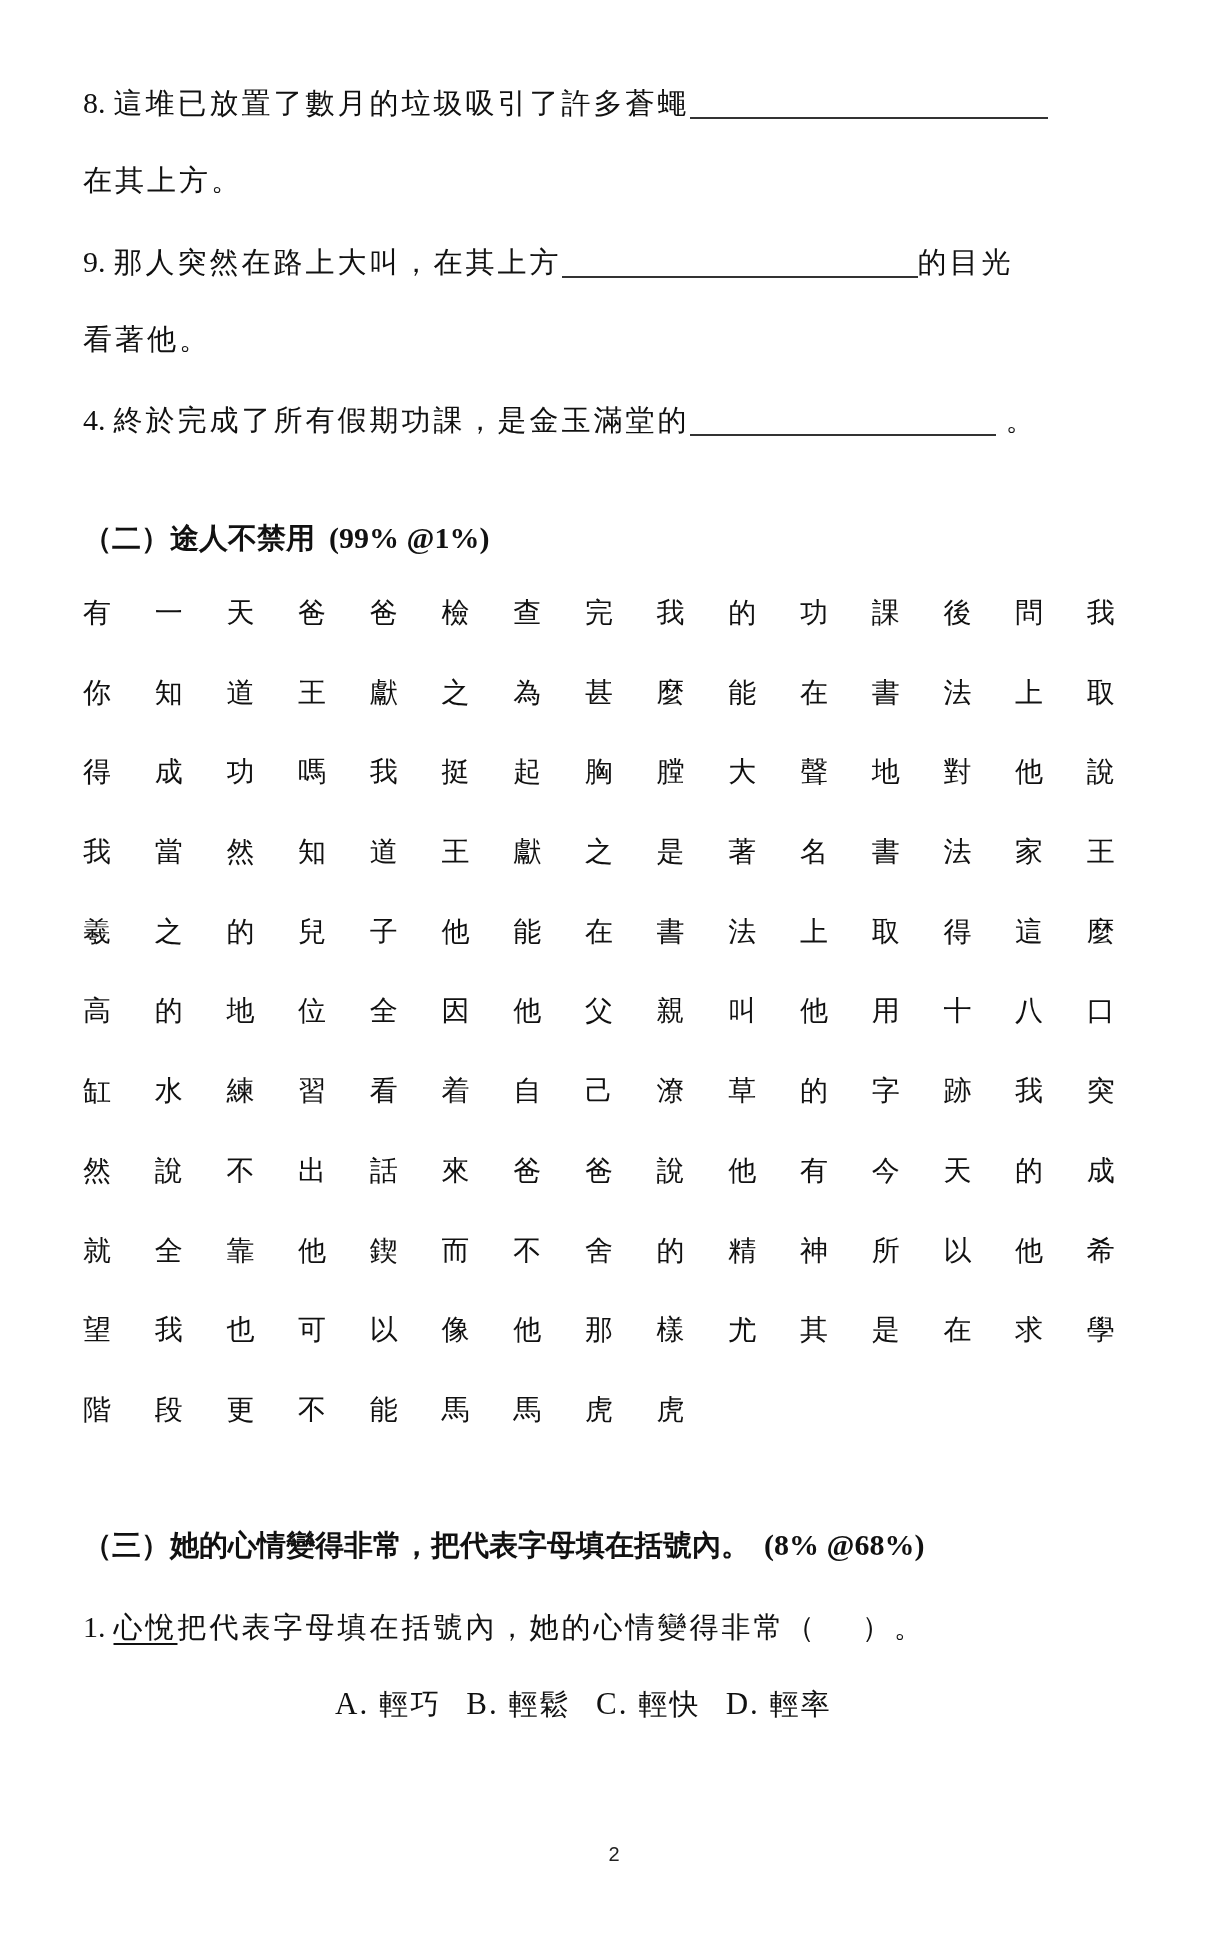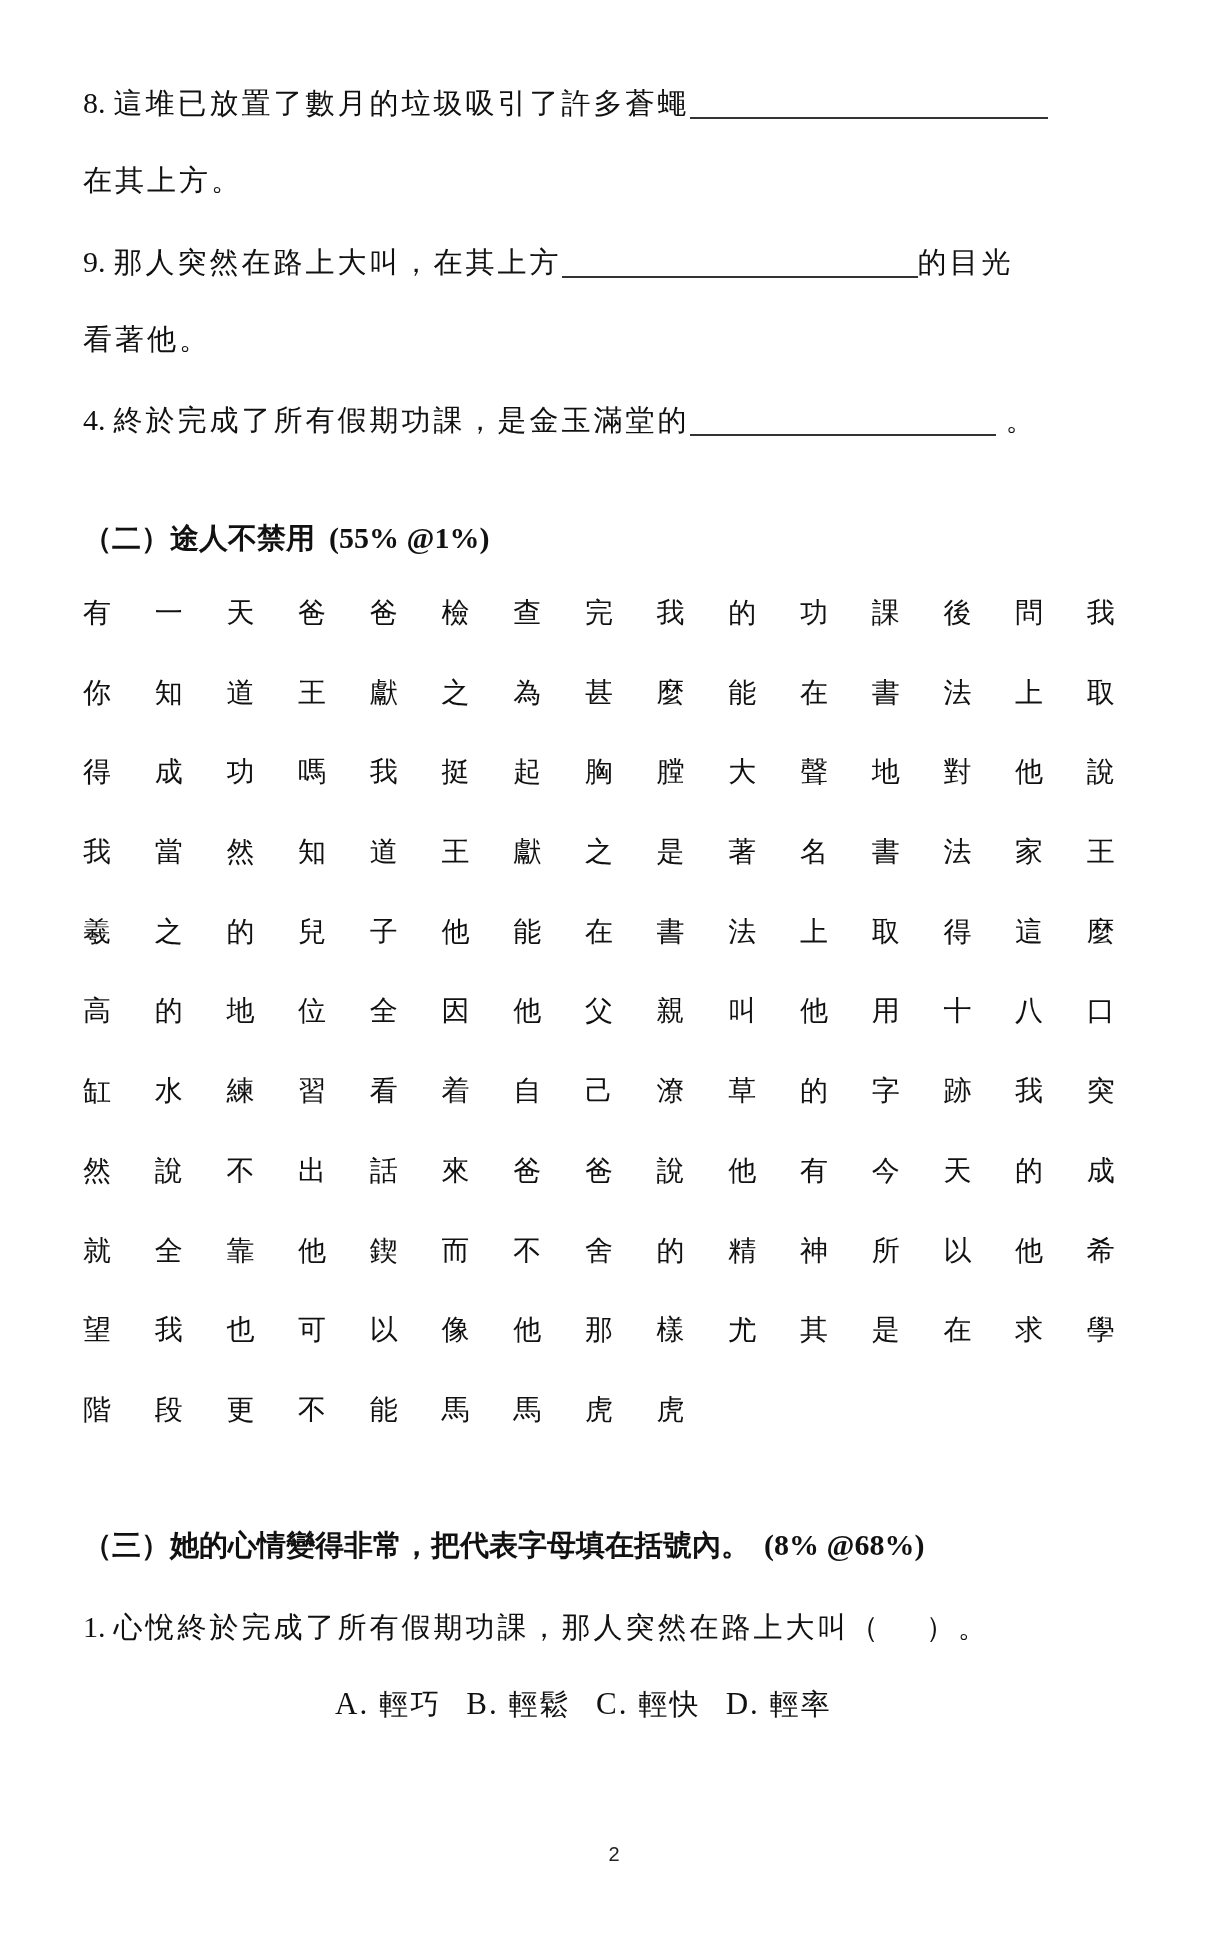--- a/index.html
+++ b/index.html
@@ -20,21 +20,21 @@
     position: absolute; left: 83px; white-space: nowrap;
     font-size: 29px; line-height: 40px; font-weight: bold;
   }
   .heading .latin { font-family: "Liberation Serif", serif; font-weight: bold; font-size: 30px; margin-left: 14px; letter-spacing: 0; }
   .grid { position: absolute; left: 83px; top: 593px; width: 1050px; }
   .grid-row { position: relative; height: 79.7px; }
   .cell {
     position: absolute; top: 0; width: 34px; text-align: center;
     font-size: 28px; line-height: 40px;
   }
-  .underline { text-underline-offset: 6px; text-decoration-thickness: 2px; text-align: right; }
+  .underline { text-decoration: underline; text-underline-offset: 6px; text-decoration-thickness: 2px; text-align: right; }
   .options {
     position: absolute; left: 335px; top: 1684px; white-space: nowrap;
     font-size: 29px; line-height: 40px; letter-spacing: 2px;
   }
   .options .opt { margin-right: 14px; }
   .options .letter { font-family: "Liberation Serif", serif; font-size: 31px; margin-right: 10px; }
   .page-num {
     position: absolute; left: 0; width: 1228px; top: 1843px; text-align: center;
     font-family: "Liberation Sans", sans-serif; font-size: 20px; color: #222;
   }
@@ -51,21 +51,21 @@
 <div class="line" style="top:242px;">
   <span class="num">9.</span><span>那人突然在路上大叫，在其上方</span><span class="blank" style="width:356px;"></span><span>的目光</span>
 </div>
 <div class="line" style="top:319px;">看著他。</div>
 
 <div class="line" style="top:400px;">
   <span class="num">4.</span><span>終於完成了所有假期功課，是金玉滿堂的</span><span class="blank" style="width:306px;"></span><span style="margin-left:10px;">。</span>
 </div>
 
 <div class="heading" style="top:518px;">
-  <span>（二）途人不禁用</span><span class="latin">(55% @1%)</span>
+  <span>（二）途人不禁用</span><span class="latin">(99% @1%)</span>
 </div>
 
 <div class="grid" id="grid">
     <div class="grid-row">
       <span class="cell" style="left: -3px;">有</span>
       <span class="cell" style="left: 68.7px;">一</span>
       <span class="cell" style="left: 140.4px;">天</span>
       <span class="cell" style="left: 212.1px;">爸</span>
       <span class="cell" style="left: 283.8px;">爸</span>
       <span class="cell" style="left: 355.5px;">檢</span>
@@ -243,21 +243,21 @@
       <span class="cell" style="left: 498.9px;">虎</span>
       <span class="cell" style="left: 570.6px;">虎</span>
     </div>
   </div>
 
 <div class="heading" style="top:1525px;">
   <span>（三）她的心情變得非常，把代表字母填在括號內。</span><span class="latin">(8% @68%)</span>
 </div>
 
 <div class="line" style="top:1607px;">
-  <span class="num">1.</span><span class="underline">心悅</span><span>終於完成了所有假期功課，那人突然在路上大叫（　 ）。</span>
+  <span class="num">1.</span><span class="underline">心悅</span><span>把代表字母填在括號內，她的心情變得非常（　 ）。</span>
 </div>
 
 <div class="options">
   <span class="opt"><span class="letter">A.</span><span>輕巧</span></span>
   <span class="opt"><span class="letter">B.</span><span>輕鬆</span></span>
   <span class="opt"><span class="letter">C.</span><span>輕快</span></span>
   <span class="opt"><span class="letter">D.</span><span>輕率</span></span>
 </div>
 
 <div class="page-num">2</div>

